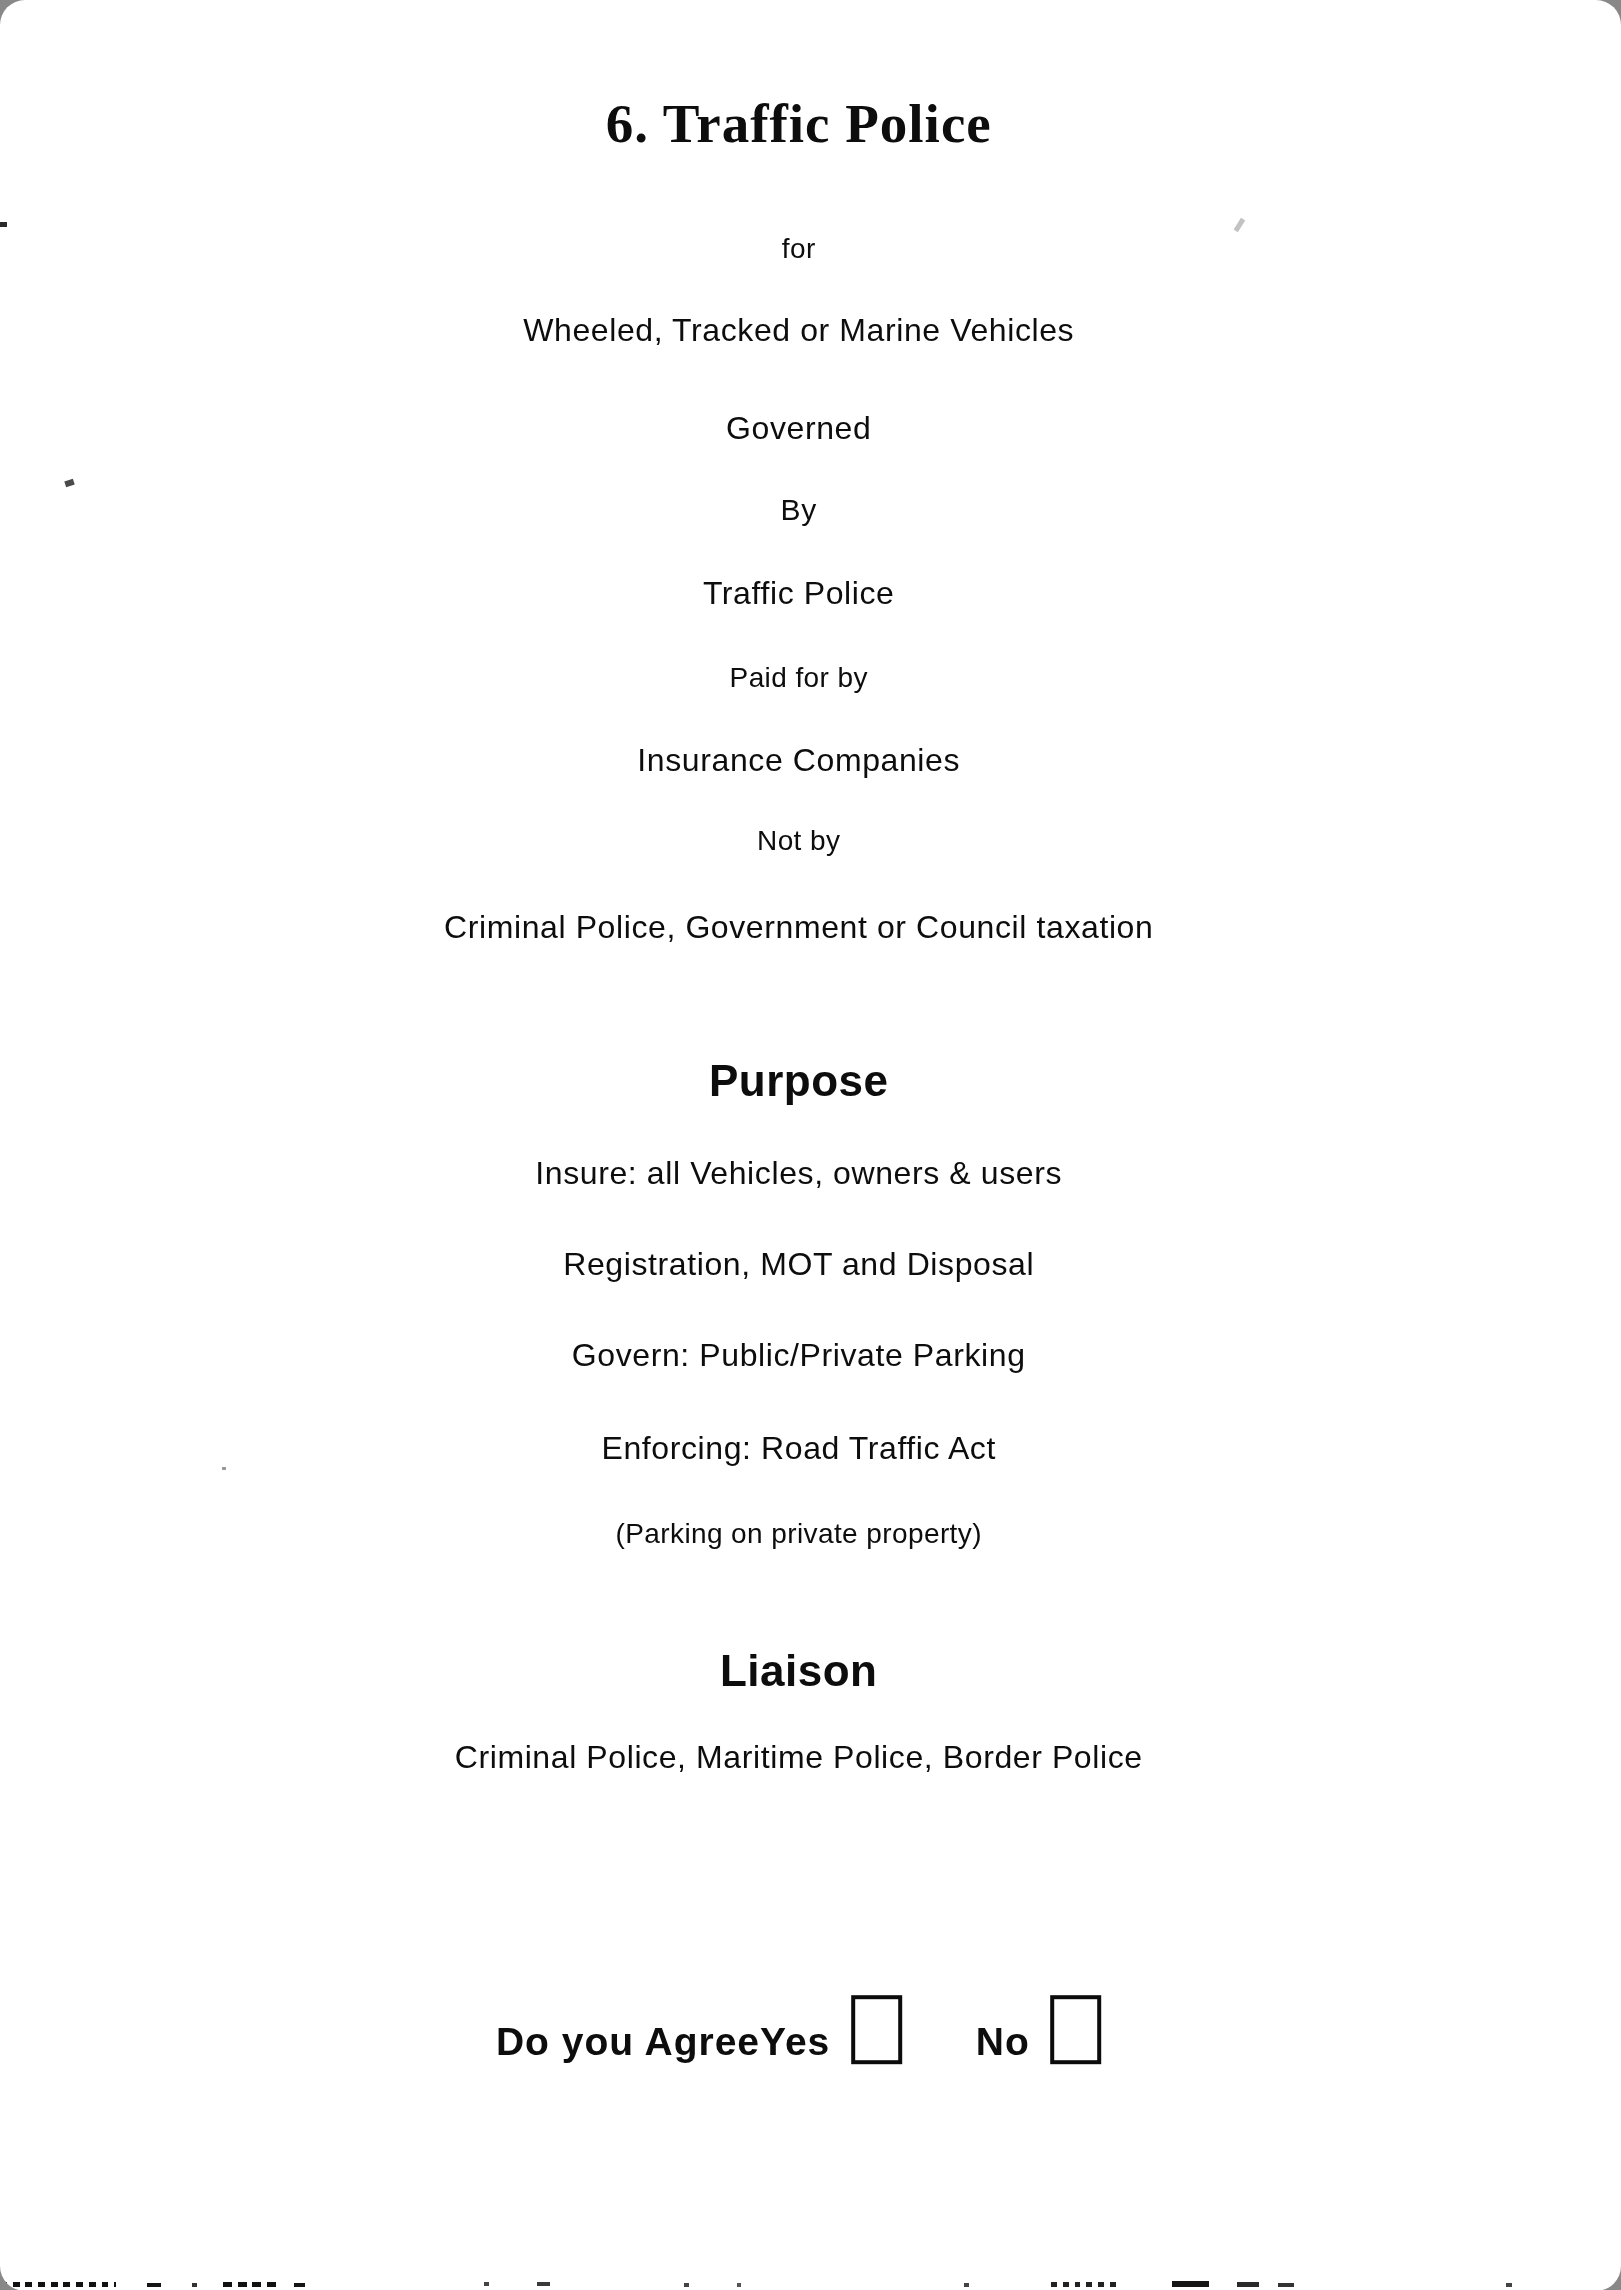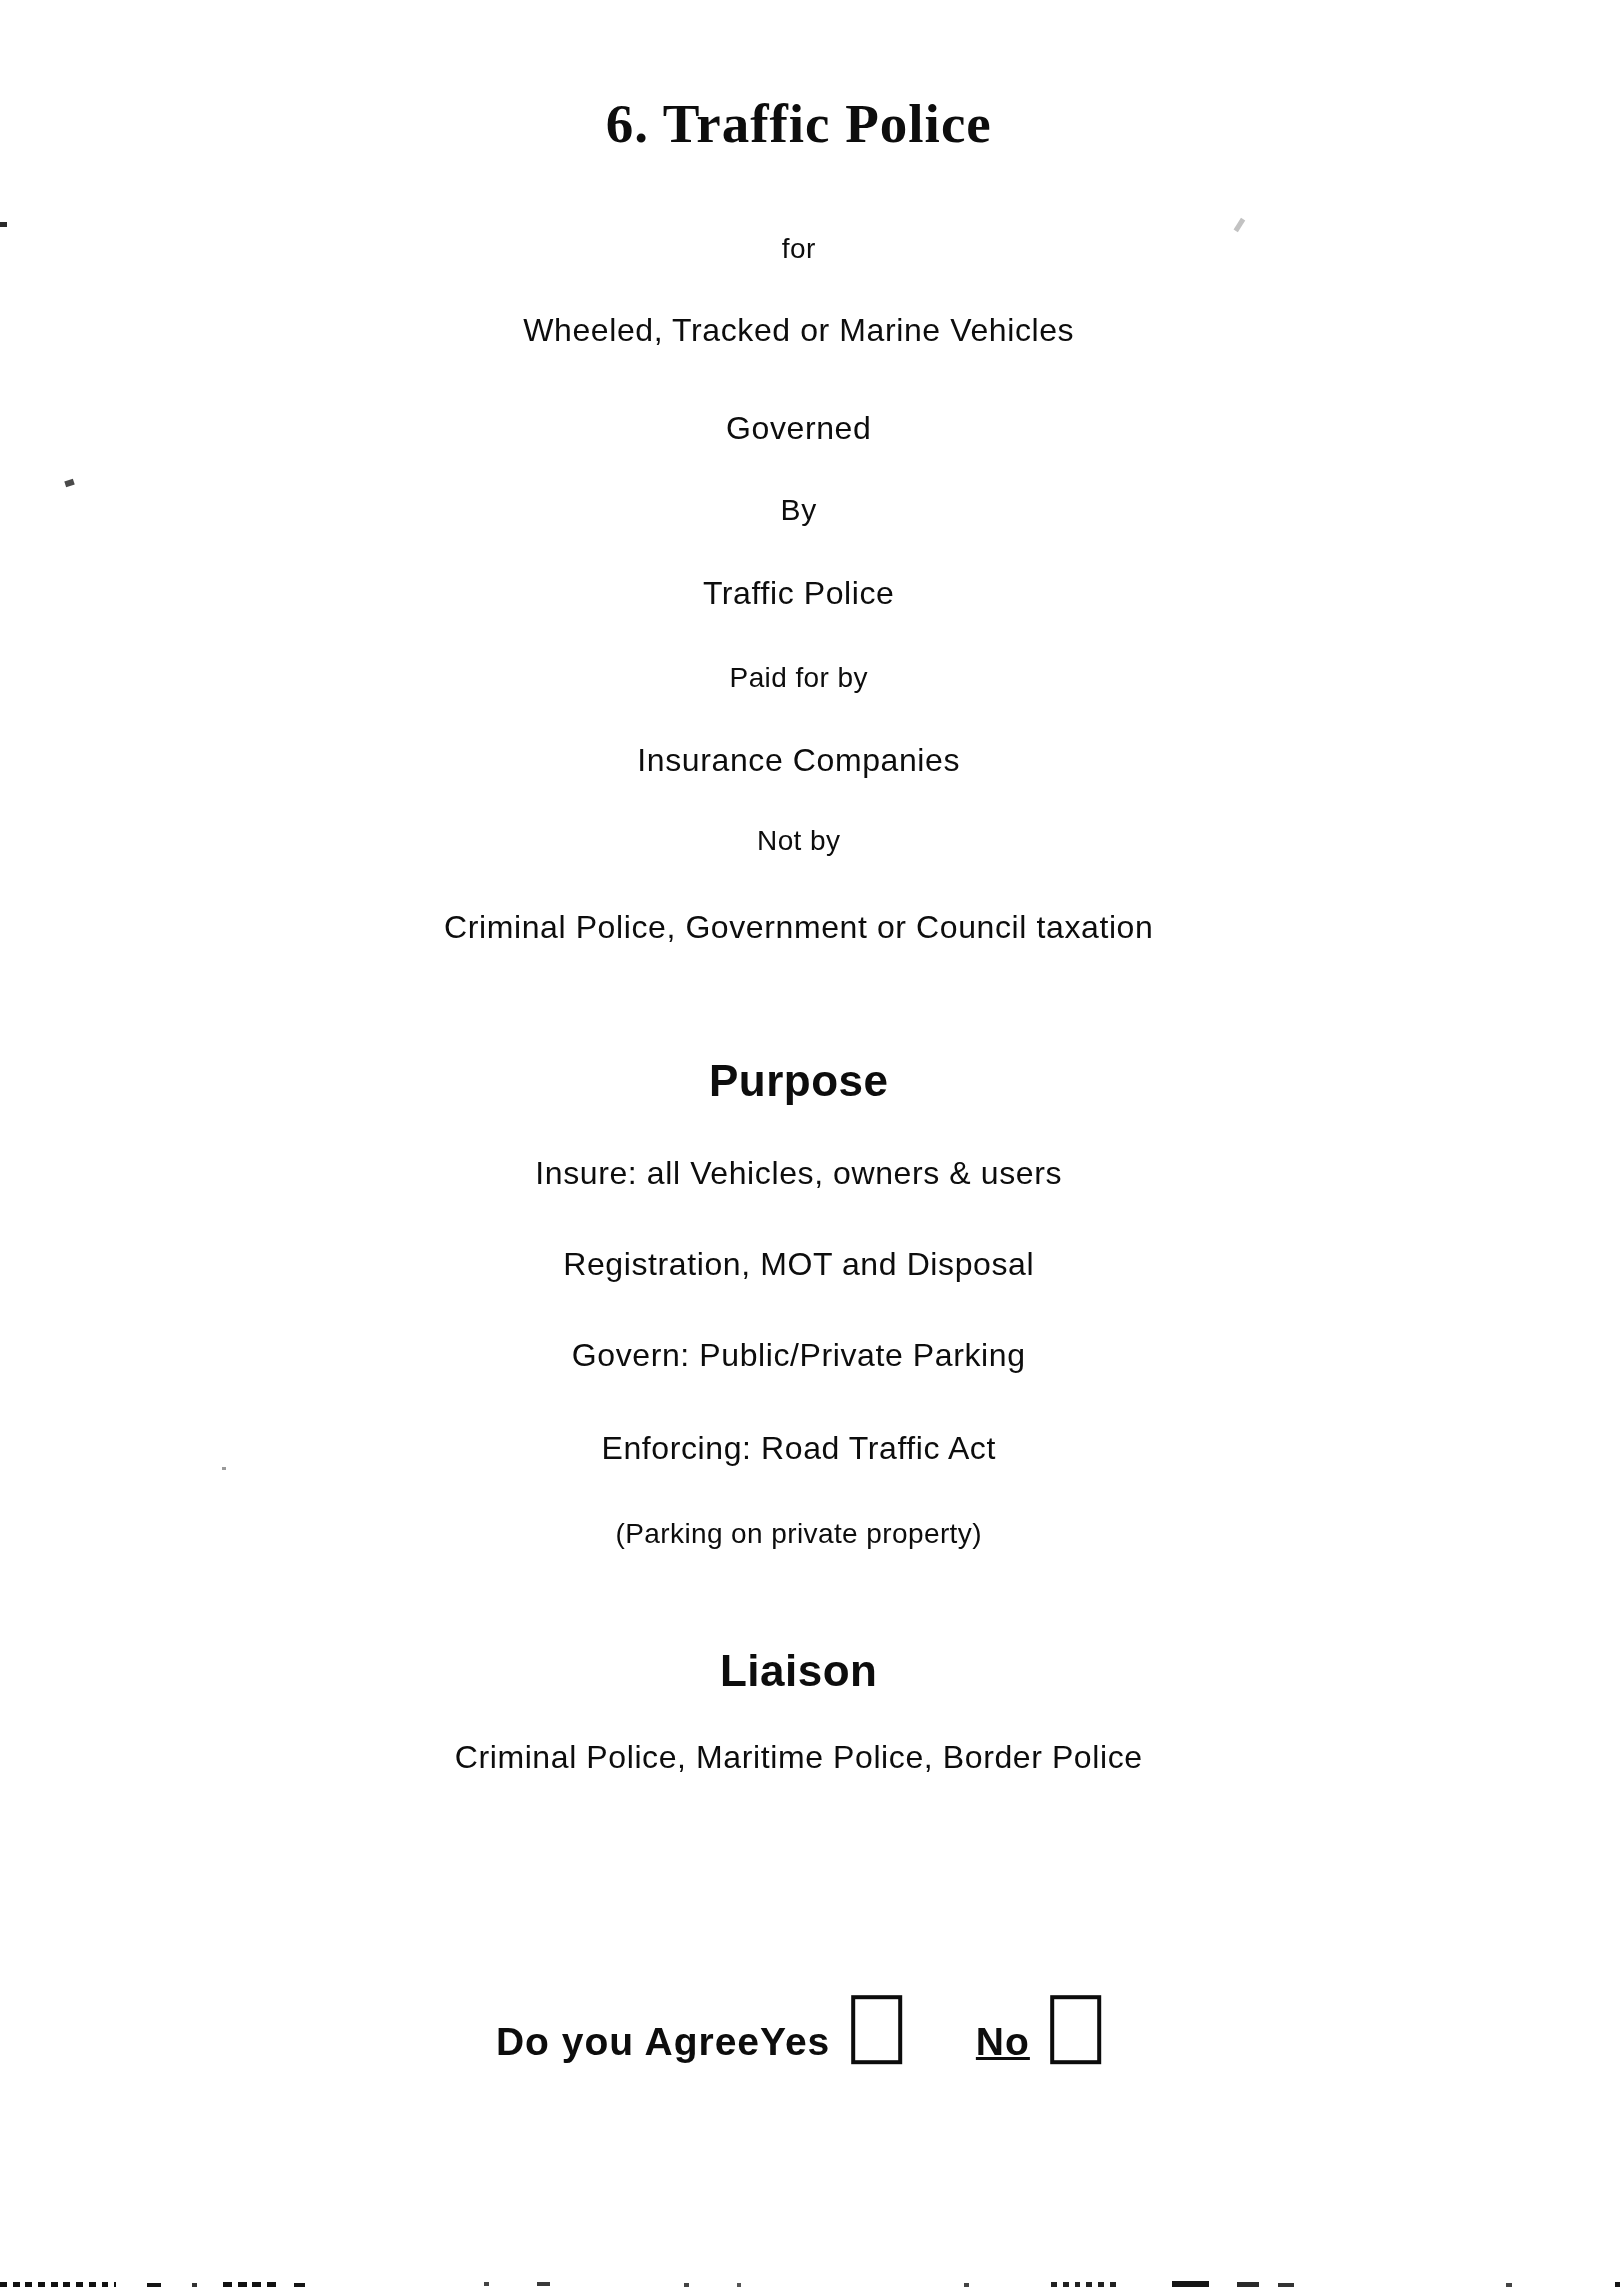--- a/index.html
+++ b/index.html
@@ -3,20 +3,21 @@
 <meta charset="utf-8">
 <style>
   html,body{margin:0;padding:0;background:#888;}
   .page{
     position:relative;
     width:1621px;height:2291px;
     background:#ffffff;
     overflow:hidden;
     font-family:"Liberation Sans","DejaVu Sans",sans-serif;
     color:#0d0d0d;
+    border-radius:25px;
   }
   .content{position:absolute;left:0;top:0;width:100%;height:100%;transform:translateX(-11.8px);}
   .line{
     position:absolute;left:0;width:100%;
     text-align:center;line-height:1;white-space:nowrap;
   }
   .title{
     font-family:"Liberation Serif","DejaVu Serif",serif;
     font-weight:700;font-size:55px;letter-spacing:1px;
   }
@@ -24,21 +25,21 @@
   .small-line{font-size:28px;letter-spacing:0.4px;}
   .heading{font-weight:700;font-size:44px;letter-spacing:0.5px;}
   .question-row{
     position:absolute;left:0;top:2007px;width:100%;
     display:flex;justify-content:center;align-items:center;
     font-weight:700;font-size:39px;letter-spacing:1px;line-height:1;
   }
   .q-label{white-space:nowrap;text-align:right;}
   .opt-label{white-space:nowrap;}
   .yes-label{}
-  .no-label{margin-left:74px;text-decoration:underline;}
+  .no-label{margin-left:74px;}
   .checkbox{
     width:43px;height:61px;
     border:4.9px solid #0c0c0c;
     margin-left:20.6px;
     transform:translateY(-11.8px);
     background:#fff;
     box-sizing:content-box;
   }
   
   .speck{position:absolute;}

